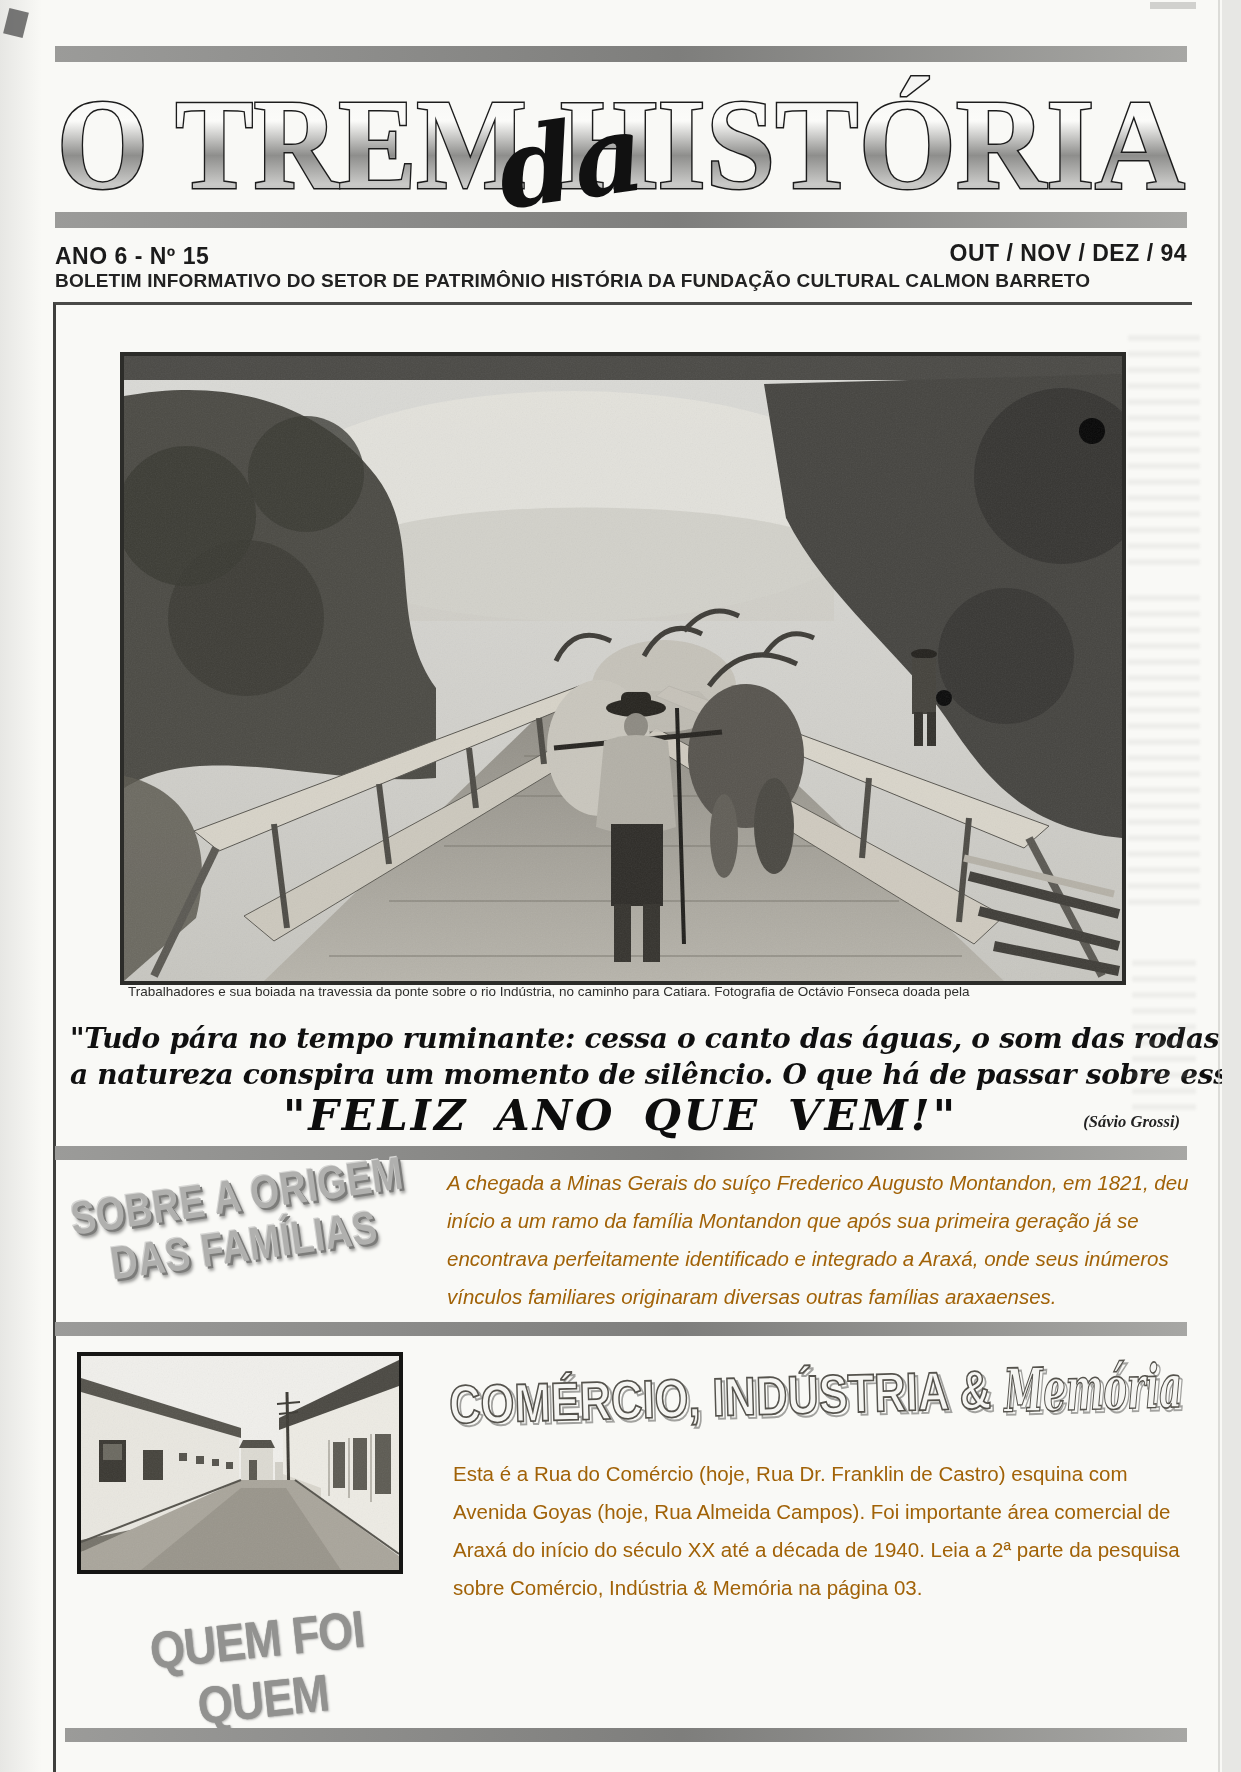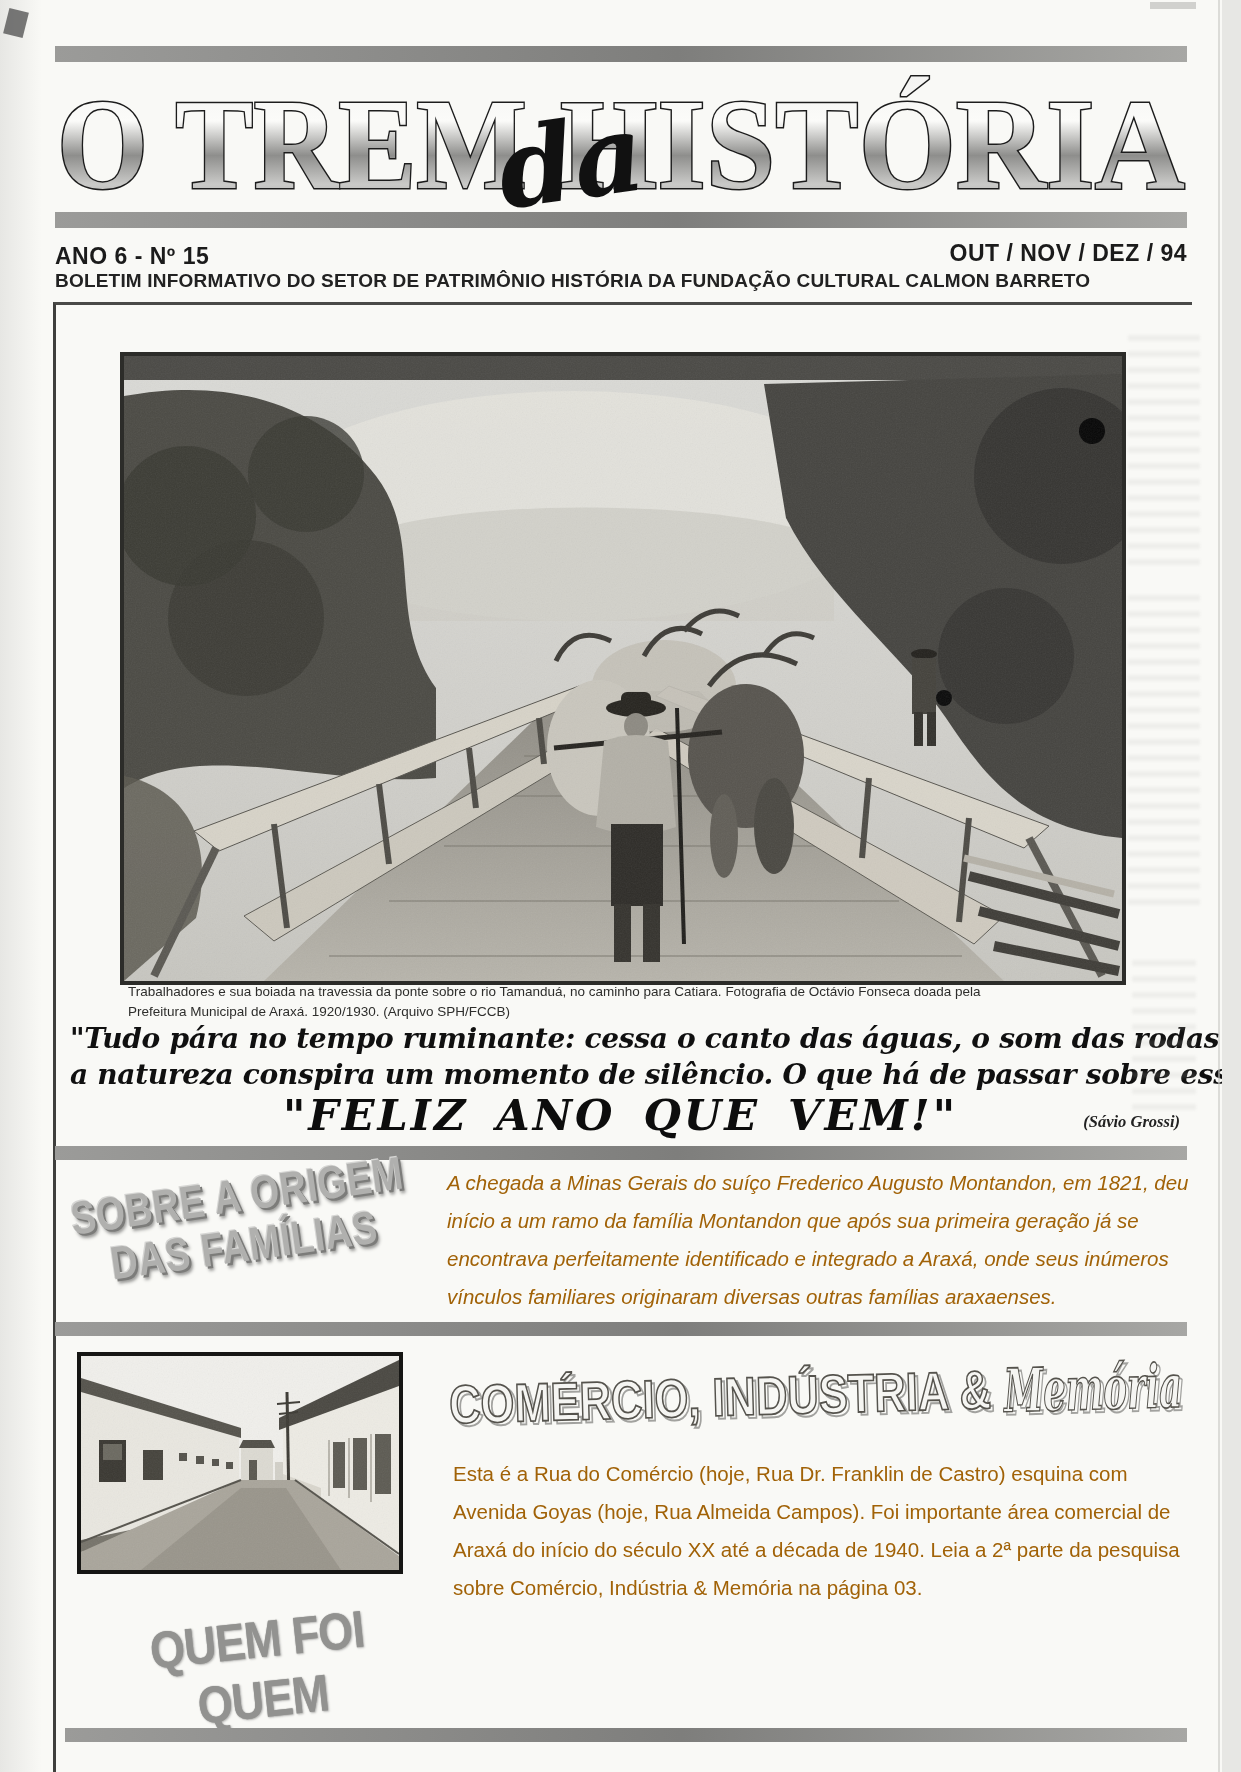--- a/index.html
+++ b/index.html
@@ -203,22 +203,21 @@
       </g>
       <line x1="840" y1="502" x2="990" y2="538" stroke="#b5b1a7" stroke-width="7"></line>
 
       <circle cx="968" cy="75" r="13" fill="#060606"></circle>
       <circle cx="820" cy="342" r="8" fill="#0a0a0a"></circle>
       <rect width="998" height="625" filter="url(#grain)" opacity="0.22"></rect>
     </svg>
   </div>
 
   <div class="abs caption">
-    <div>Trabalhadores  e sua boiada na travessia da ponte sobre o rio Tamanduá, no caminho para Catiara. Fotografia de Octávio Fonseca doada pela</div>
-    <div>Prefeitura Municipal de Araxá. 1920/1930. (Arquivo SPH/FCCB)</div>
+    <div>Trabalhadores  e sua boiada na travessia da ponte sobre o rio Indústria, no caminho para Catiara. Fotografia de Octávio Fonseca doada pela</div>
   </div>
 
   <div class="abs quote-line q1">"Tudo pára no tempo ruminante: cessa o canto das águas, o som das rodas estanca,</div>
   <div class="abs quote-line q2">a natureza conspira um momento de silêncio. O que há de passar sobre essa ponte?"</div>
   <div class="abs feliz">"FELIZ ANO QUE VEM!"</div>
   <div class="abs savio">(Sávio Grossi)</div>
 
   <div class="abs bar bar3"></div>
 
   <div class="abs title1 gray3d">

